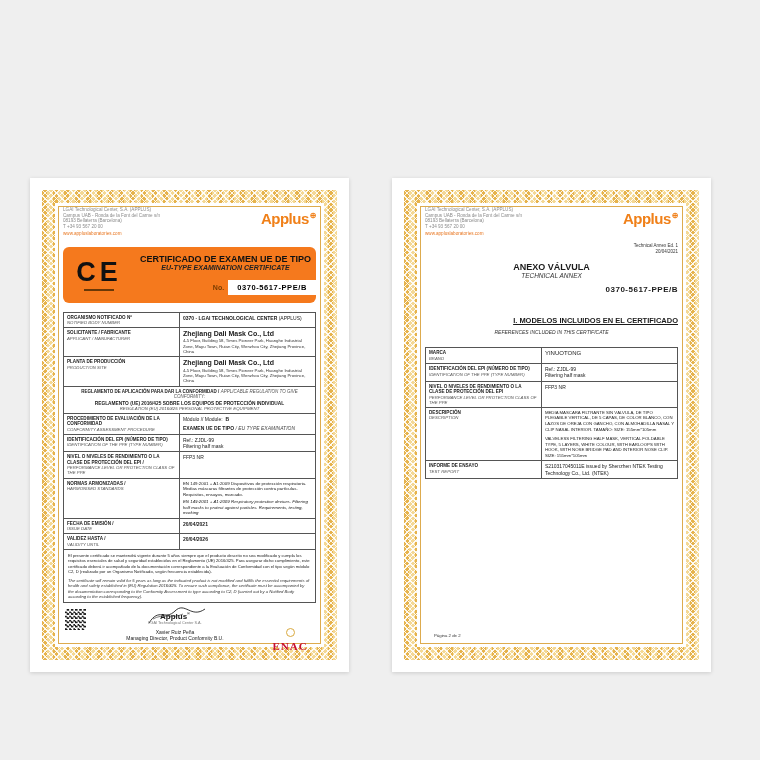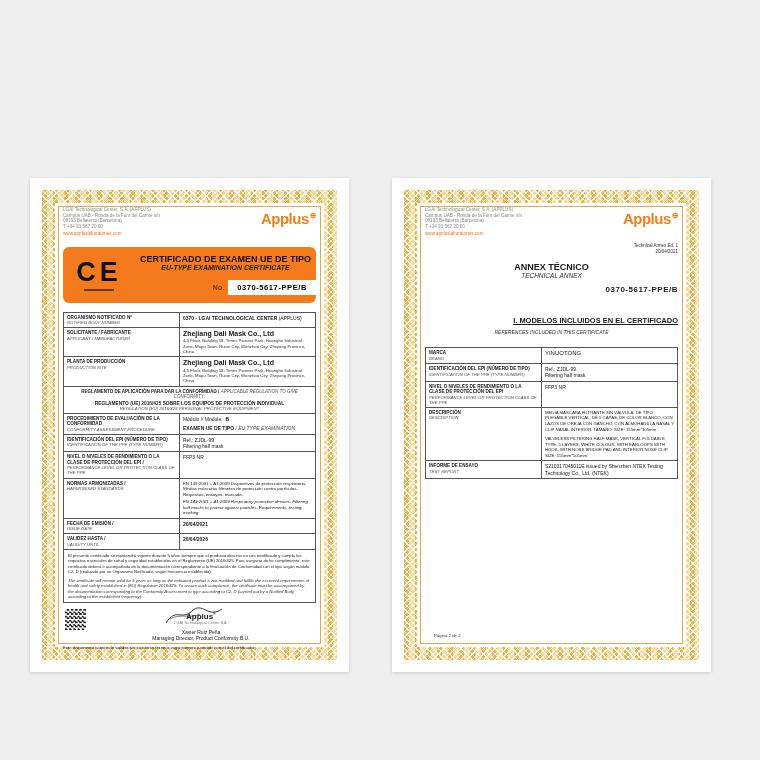--- a/index.html
+++ b/index.html
@@ -230,20 +230,25 @@
         <div class="sigstack">
           <svg class="sig-scribble" width="60" height="22" viewBox="0 0 60 22">
             <path d="M2 18 C 12 2, 18 16, 28 6 S 44 14, 58 4" stroke="#222" stroke-width="0.9" fill="none"></path>
             <path d="M6 14 C 16 8, 26 14, 36 9" stroke="#222" stroke-width="0.6" fill="none"></path>
           </svg>
           <div class="sig-applus"><span>Applus</span><span class="mark">®</span></div>
           <div class="sig-org">LGAI Technological Center S.A.</div>
           <div class="sig-name">Xavier Ruiz Peña</div>
           <div class="sig-title">Managing Director, Product Conformity B.U.</div>
         </div>
+        <div class="enac">
+          <span class="enac-emblem"></span>
+          <div class="enac-name">ENAC</div>
+          <div class="enac-cap">CERTIFICACIÓN</div>
+        </div>
       </div>
 
       <div class="footnotes">
         <div class="fn-es">Este documento carece de validez sin su anexo técnico, cuyo número coincide con el del certificado.</div>
         <div class="fn-en">The document is not valid without its technical annex, whose number coincides with the number of certificate.</div>
         <div class="fn-check">Puede comprobarse la validez de este certificado en nuestra página web. / You can check the validity of this certificate on our website.</div>
 
       </div>
 
     </div>
@@ -263,21 +268,21 @@
         </div>
         <div class="applus-logo"><span>Applus</span><span class="mark">⊕</span></div>
       </div>
 
       <div class="annex-ed">
         <div>Technical Annex Ed. 1</div>
         <div>20/04/2021</div>
       </div>
 
       <div class="annex-title">
-        <div class="t-es">ANNEX TÉCNICO</div>
+        <div class="t-es">ANEXO VÁLVULA</div>
         <div class="t-en">TECHNICAL ANNEX</div>
       </div>
 
       <div class="annex-number">0370-5617-PPE/B</div>
 
       <div class="section-title">I. MODELOS INCLUIDOS EN EL CERTIFICADO</div>
       <div class="section-sub">REFERENCES INCLUDED IN THIS CERTIFICATE</div>
 
       <table class="fields">
         <tbody>

